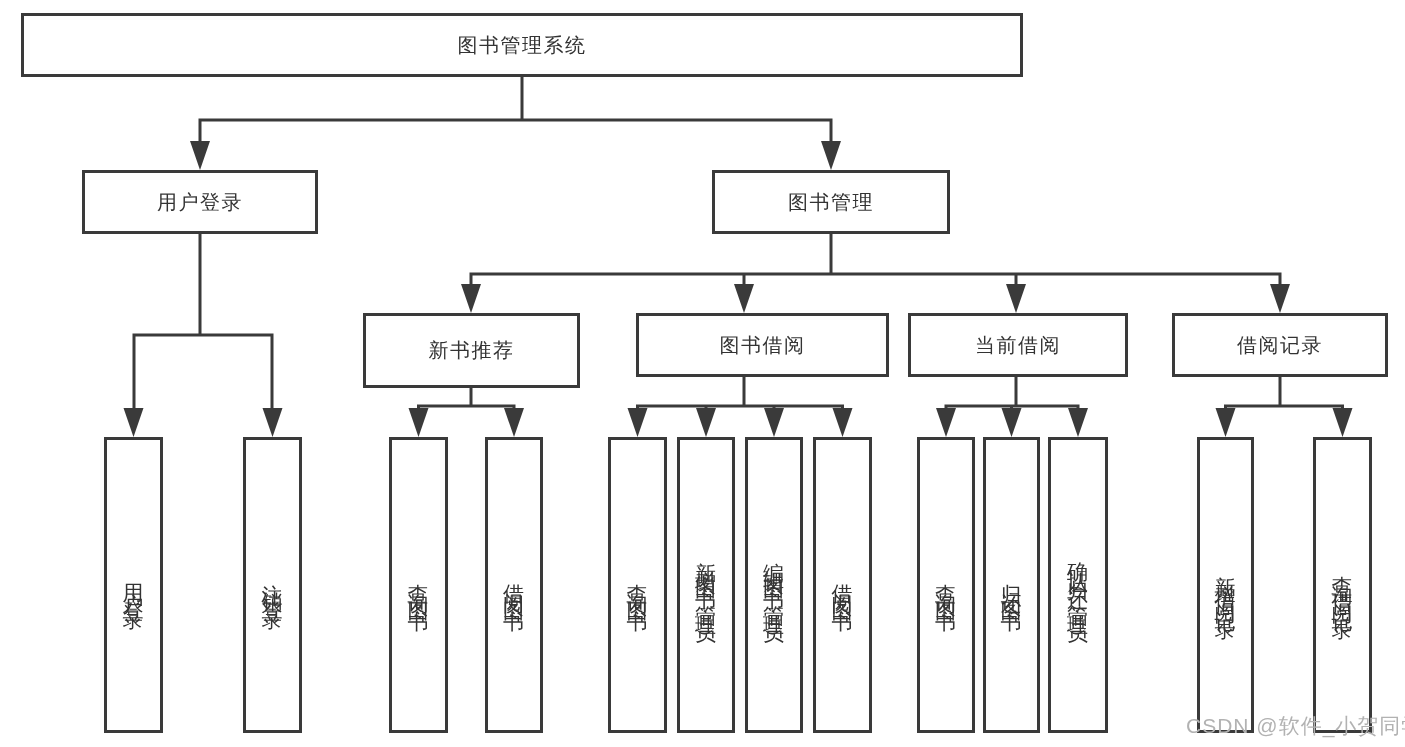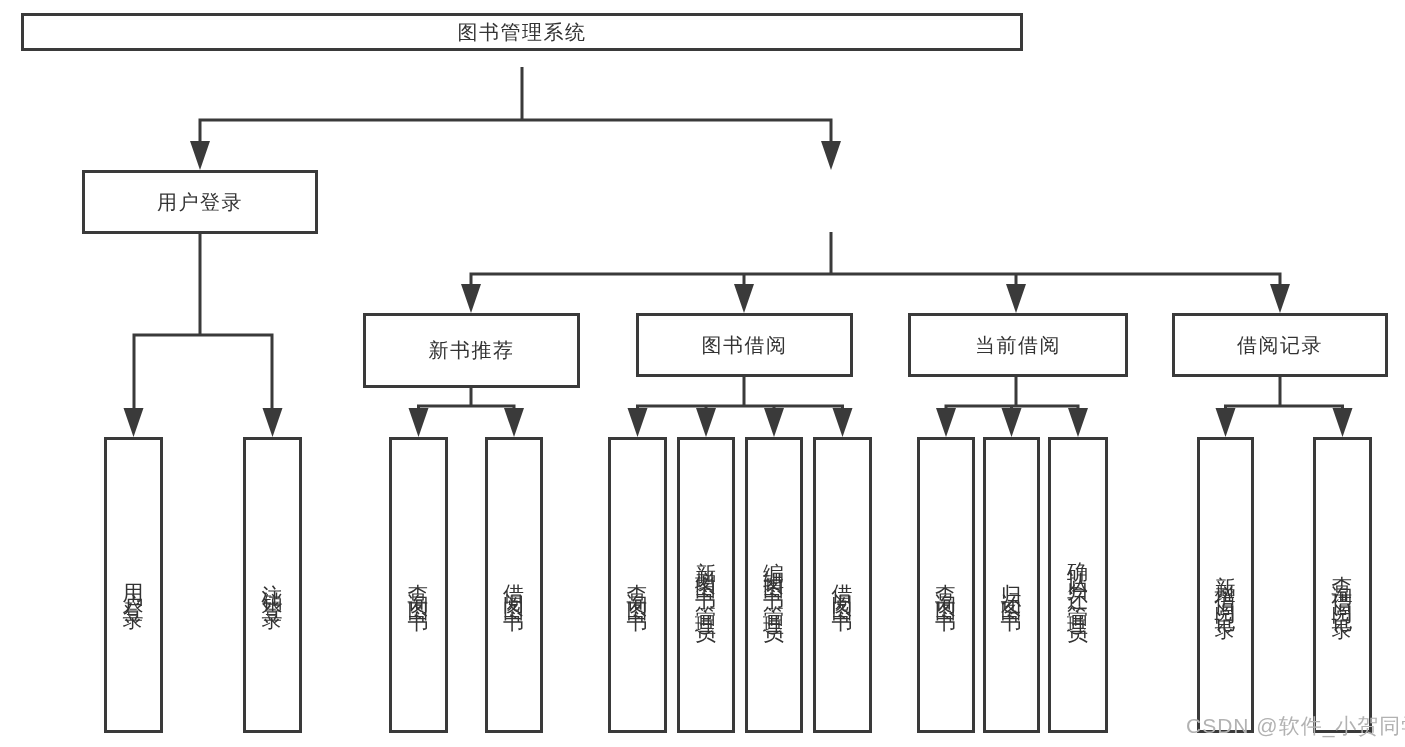--- a/index.html
+++ b/index.html
@@ -80,32 +80,35 @@
       <polygon points="764,408 784,408 774,437"></polygon>
       <polygon points="832.5,408 852.5,408 842.5,437"></polygon>
       <polygon points="936,408 956,408 946,437"></polygon>
       <polygon points="1001.5,408 1021.5,408 1011.5,437"></polygon>
       <polygon points="1068,408 1088,408 1078,437"></polygon>
       <polygon points="1215.5,408 1235.5,408 1225.5,437"></polygon>
       <polygon points="1332.5,408 1352.5,408 1342.5,437"></polygon>
     </g>
   </svg>
 
-  <div class="box h" style="left:21px;top:13px;width:1002px;height:38px">
+  <div class="box h" style="left:21px;top:13px;width:1002px;height:64px">
     <span>图书管理系统</span>
   </div>
 
   <div class="box h" style="left:82px;top:170px;width:236px;height:64px">
     <span>用户登录</span>
   </div>
+  <div class="box h" style="left:712px;top:170px;width:238px;height:64px">
+    <span>图书管理</span>
+  </div>
 
   <div class="box h" style="left:363px;top:313px;width:217px;height:75px">
     <span>新书推荐</span>
   </div>
-  <div class="box h" style="left:636px;top:313px;width:217px;height:64px">
+  <div class="box h" style="left:636px;top:313px;width:253px;height:64px">
     <span>图书借阅</span>
   </div>
   <div class="box h" style="left:908px;top:313px;width:220px;height:64px">
     <span>当前借阅</span>
   </div>
   <div class="box h" style="left:1172px;top:313px;width:216px;height:64px">
     <span>借阅记录</span>
   </div>
 
   <div class="box v" style="left:104px;top:437px;width:59px;height:296px">

